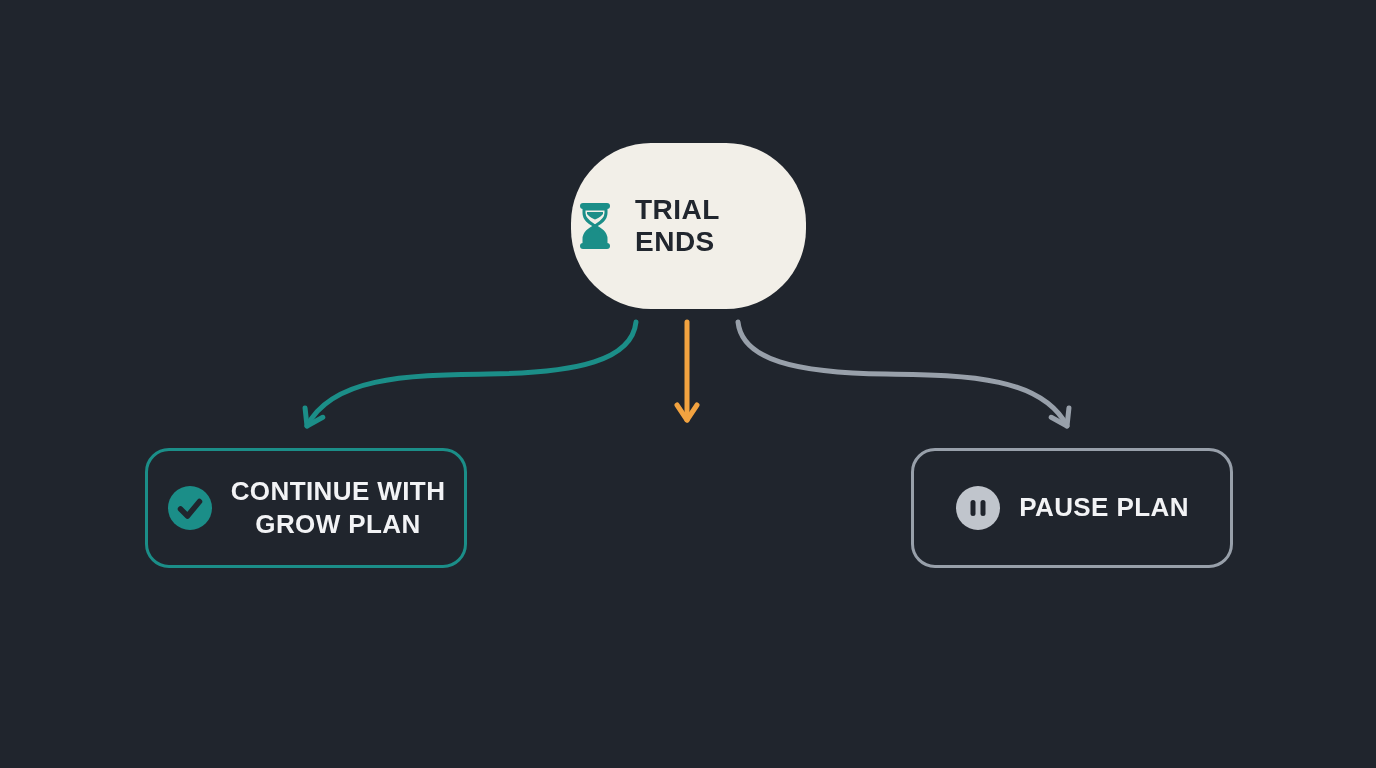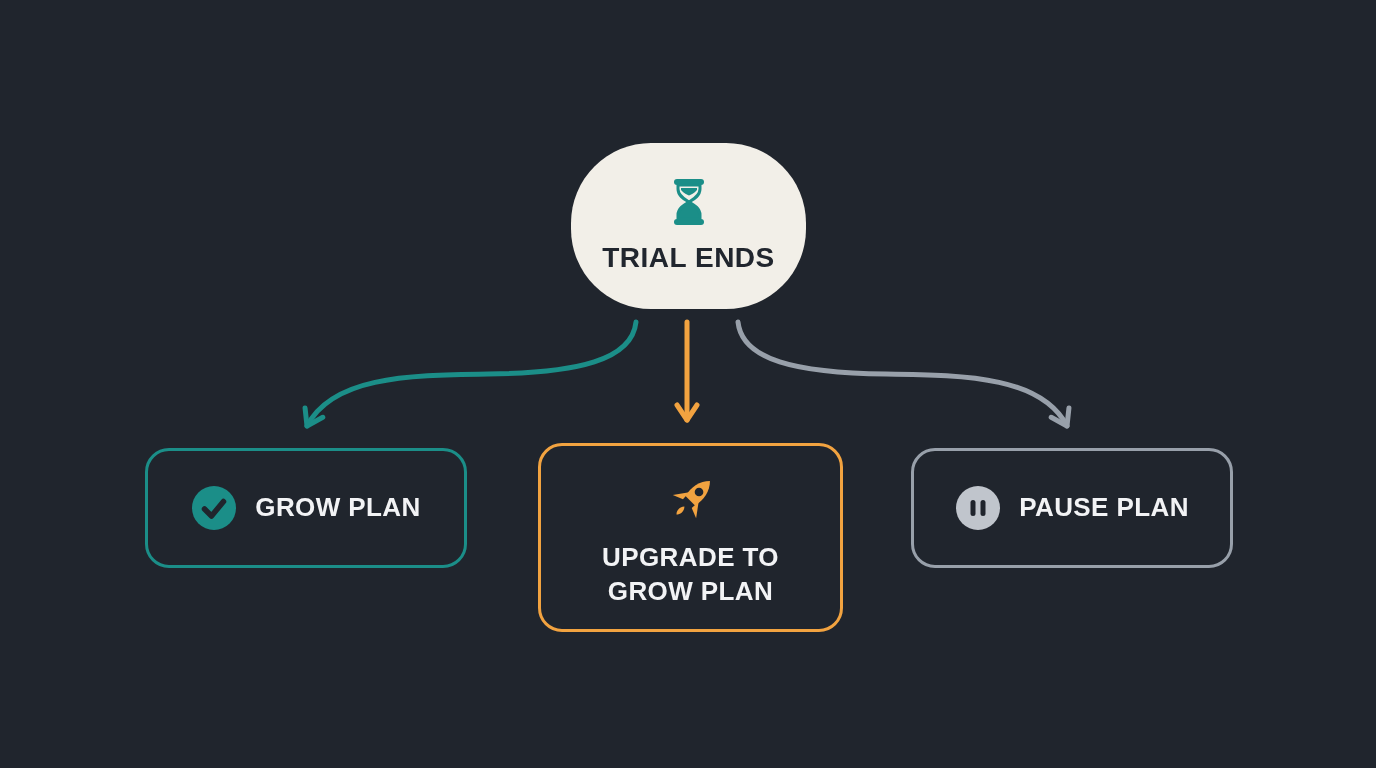--- a/index.html
+++ b/index.html
@@ -26,21 +26,21 @@
   .arrow-path { fill:none; stroke-width:5; stroke-linecap:round; stroke-linejoin:round; }
   .head { fill:none; stroke-width:5; stroke-linecap:round; stroke-linejoin:round; }
   .teal-stroke   { stroke: var(--teal, #1B8E88); }
   .orange-stroke { stroke: var(--orange, #F2A340); }
   .gray-stroke   { stroke: var(--gray, #98A0AA); }
 
   .root-node {
     position:absolute; left:571px; top:143px; width:235px; height:166px;
     background: var(--node-bg, #F2EFE8);
     border-radius: 80px;
-    display:flex; flex-direction:column; align-items:center; justify-content:center;
+    display:flex; flex-direction:row; align-items:center; justify-content:center;
     gap:16px;
   }
   .root-label {
     color: var(--node-text, #21262E);
     font-size:28px; font-weight:700; letter-spacing:0.5px;
   }
 
   .branch-box {
     position:absolute;
     border:3.5px solid;
@@ -92,41 +92,25 @@
   </div>
 
   <div class="branch-box box-basic">
     <span class="icon-wrap">
       <svg width="46" height="46" viewBox="0 0 46 46">
         <circle cx="23" cy="23" r="22" fill="var(--teal, #1B8E88)"></circle>
         <path d="M13.5 24 L20.5 31 L32.5 16.5" fill="none" stroke="var(--background, #20252D)" stroke-width="5.5" stroke-linecap="round" stroke-linejoin="round"></path>
       </svg>
     </span>
     <span class="label-lines">
+      <span>CONTINUE WITH</span>
       <span>GROW PLAN</span>
     </span>
   </div>
 
-  <div class="branch-box box-grow">
-    <span class="icon-wrap">
-      <svg width="66" height="66" viewBox="0 0 64 64">
-        <g transform="rotate(45 32 32)">
-          <path d="M32 6 C39 13 41 23 38.5 33 L25.5 33 C23 23 25 13 32 6 Z" fill="var(--orange, #F2A340)"></path>
-          <circle cx="32" cy="21" r="4.2" fill="var(--background, #20252D)"></circle>
-          <path d="M25.5 28 L16 41 L26 37 Z" fill="var(--orange, #F2A340)"></path>
-          <path d="M38.5 28 L48 41 L38 37 Z" fill="var(--orange, #F2A340)"></path>
-          <path d="M32 41 C35 44 35 49 32 52 C29 49 29 44 32 41 Z" fill="var(--orange, #F2A340)"></path>
-        </g>
-      </svg>
-    </span>
-    <span class="label-lines">
-      <span>UPGRADE TO</span>
-      <span>GROW PLAN</span>
-    </span>
-  </div>
 
   <div class="branch-box box-pause">
     <span class="icon-wrap">
       <svg width="46" height="46" viewBox="0 0 46 46">
         <circle cx="23" cy="23" r="22" fill="var(--pause-circle, #C0C5CC)"></circle>
         <rect x="15.5" y="15" width="5" height="16" rx="2.5" fill="var(--background, #20252D)"></rect>
         <rect x="25.5" y="15" width="5" height="16" rx="2.5" fill="var(--background, #20252D)"></rect>
       </svg>
     </span>
     <span class="label-lines">

